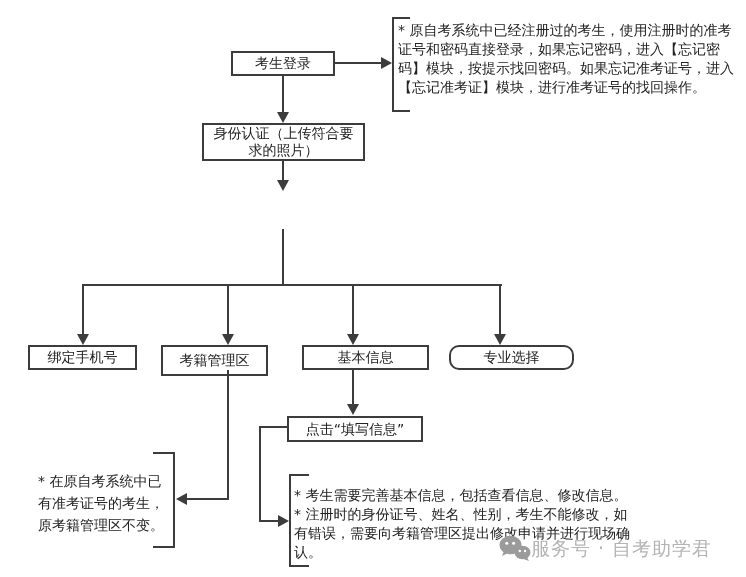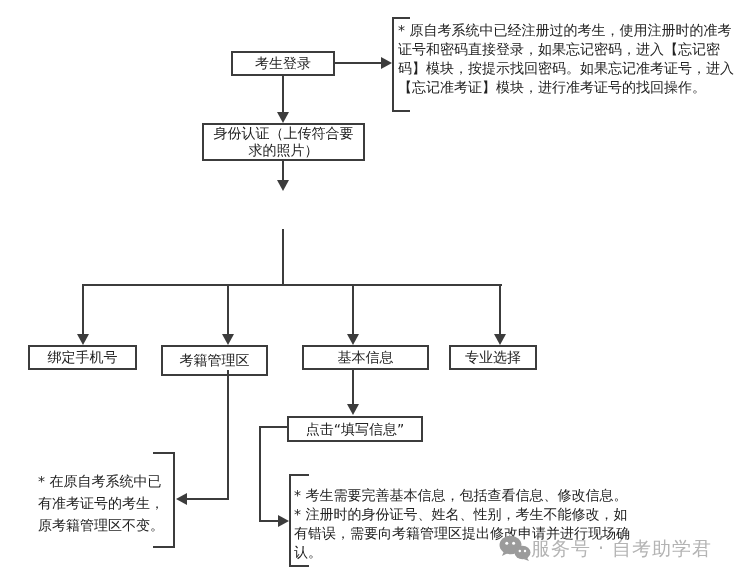--- a/index.html
+++ b/index.html
@@ -52,21 +52,21 @@
   </div>
 
   <div class="box" style="left:161px; top:345px; width:107px; height:31px;">
     <span>考籍管理区</span>
   </div>
 
   <div class="box" style="left:302px; top:345px; width:127px; height:25px;">
     <span>基本信息</span>
   </div>
 
-  <div class="box" style="left:449px; top:345px; width:88px; height:25px;">
+  <div class="box" style="left:449px; top:345px; width:125px; height:25px;border-radius:10px;">
     <span>专业选择</span>
   </div>
 
   <div class="box" style="left:287px; top:416px; width:136px; height:26px;">
     <span>点击“填写信息”</span>
   </div>
 
   <div class="hline" style="left:335px; top:62px; width:47px;"></div>
   <div class="arr-right" style="left:381px; top:57px;"></div>
 

